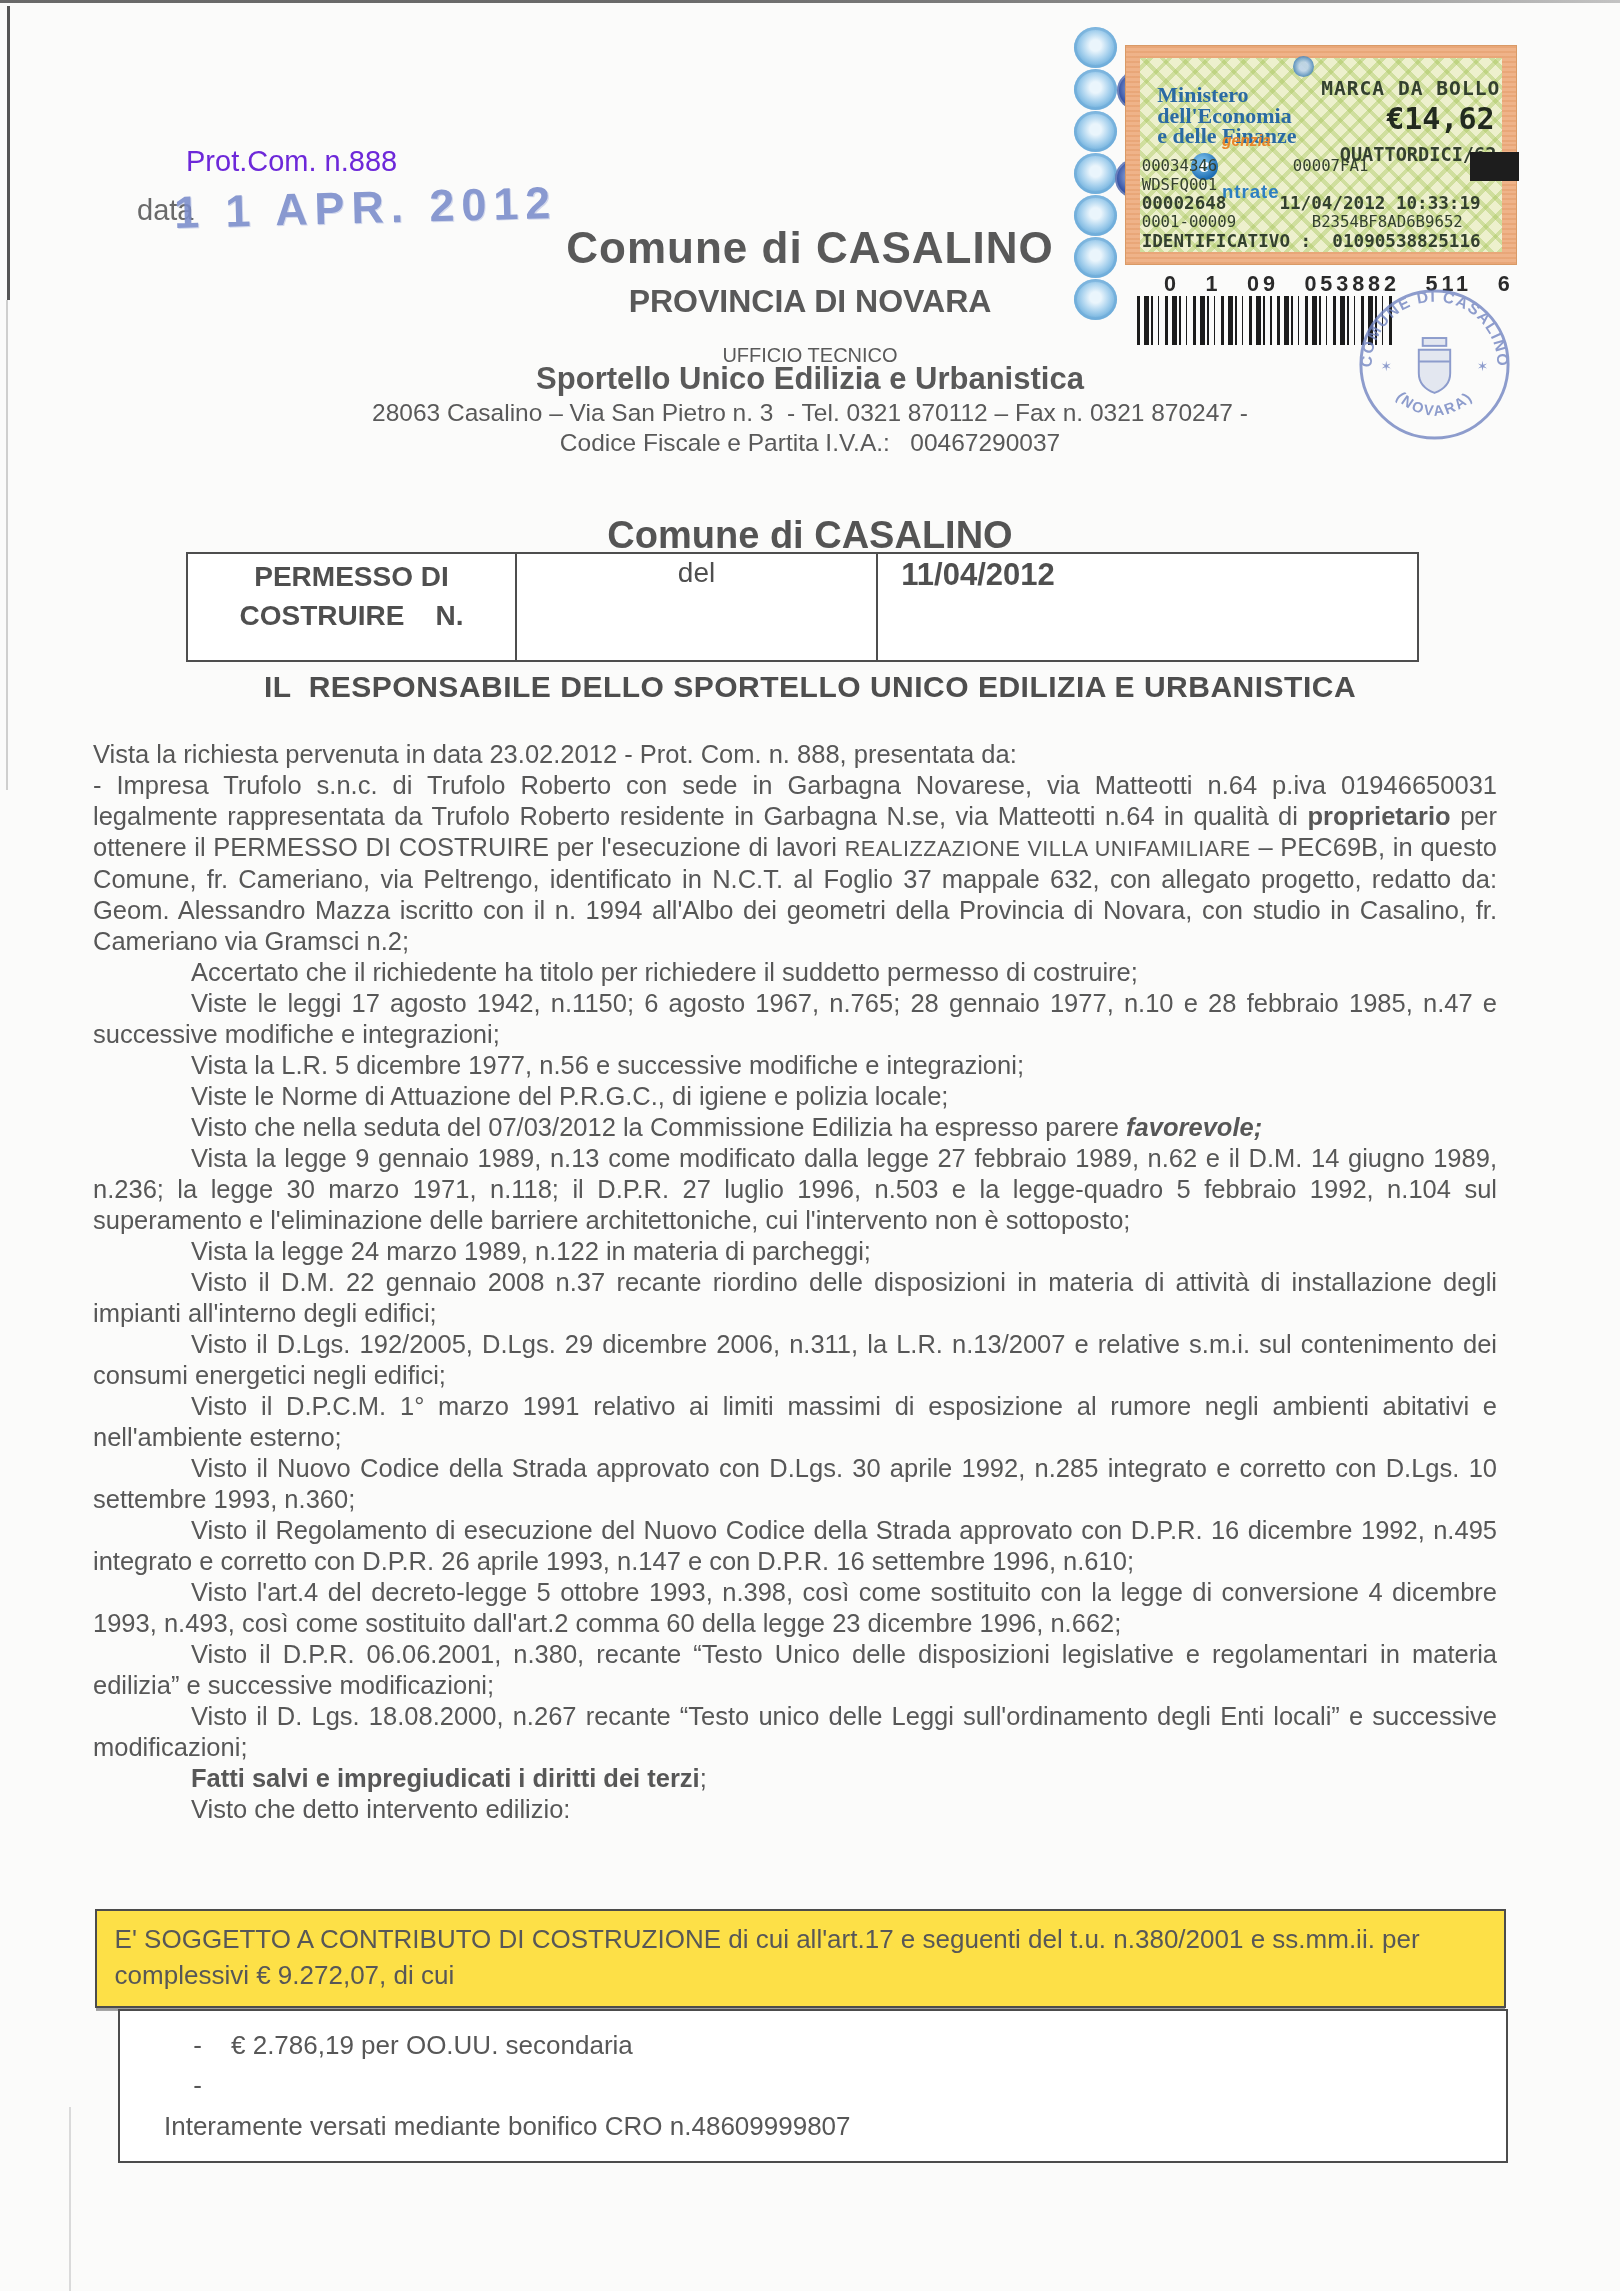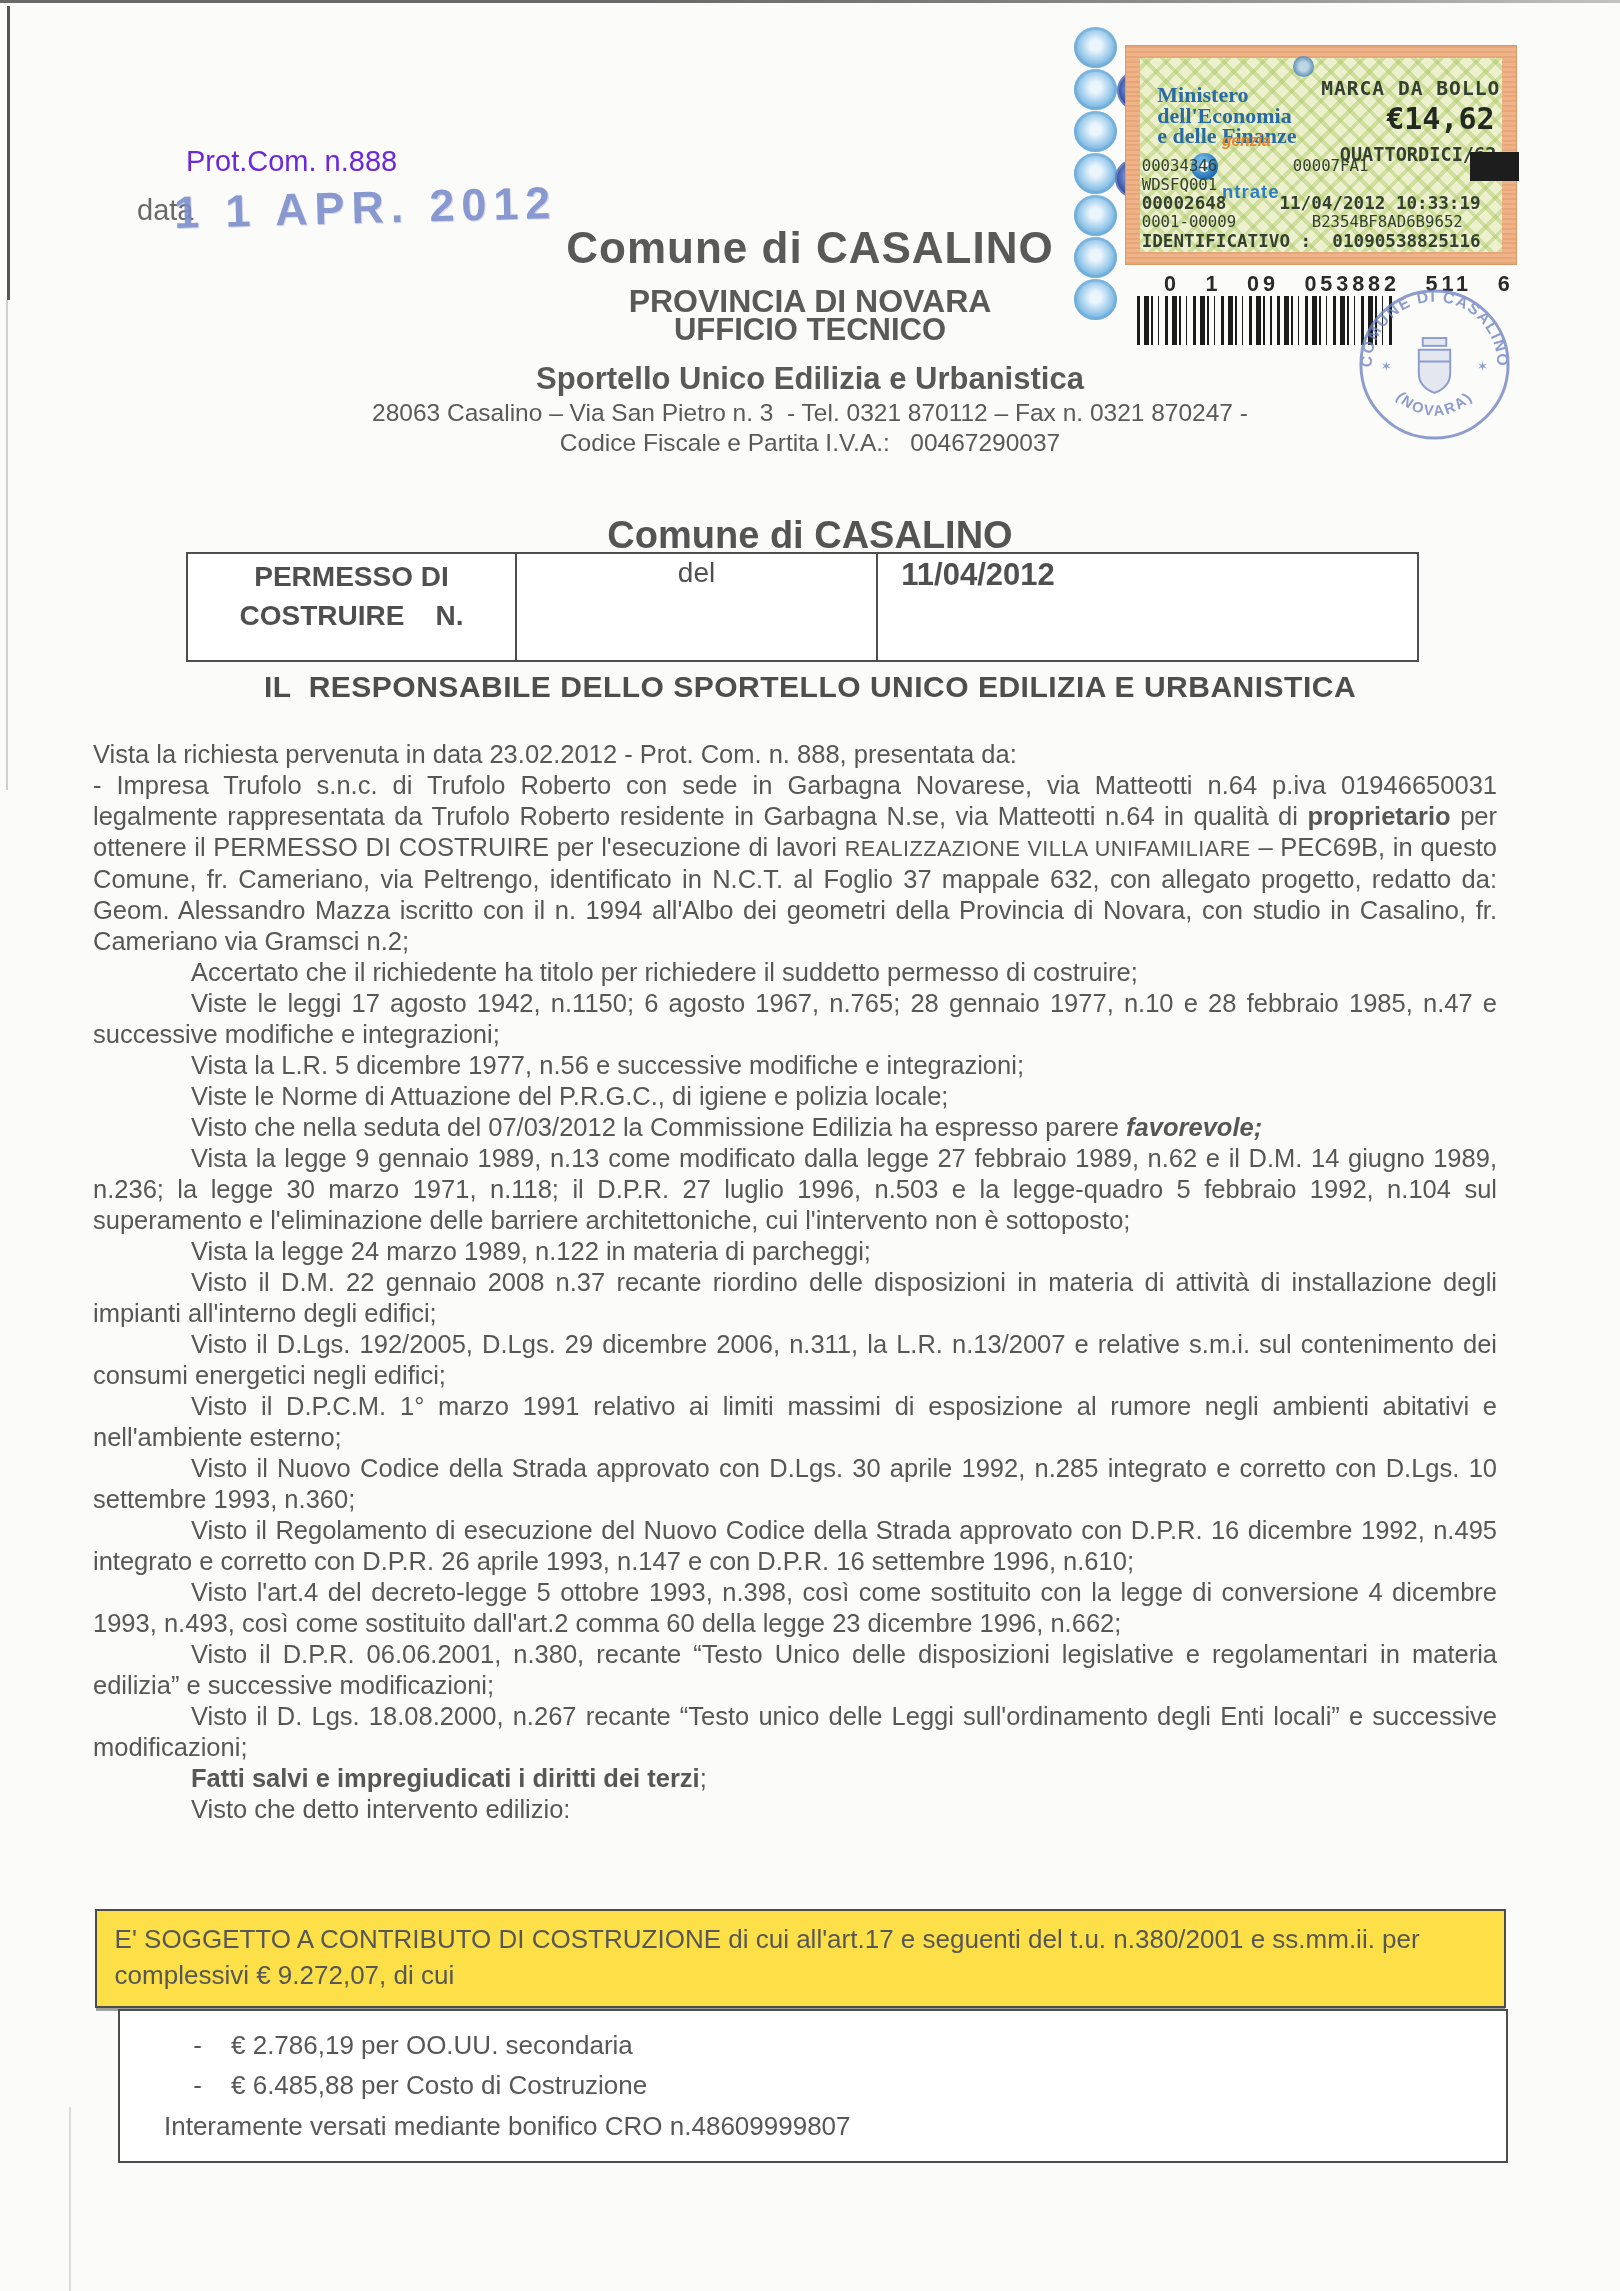--- a/index.html
+++ b/index.html
@@ -19,21 +19,21 @@
   .prot{left:145px;top:145px;font-size:29px;color:#6d28d9;margin-left:41px;}
   .data-label{left:137px;top:194px;font-size:29px;color:#6a6a6a;}
   .date-stamp{left:174px;top:182px;font-size:45px;font-weight:bold;color:#7a8ccb;
     letter-spacing:6.9px;transform:rotate(-1.5deg);opacity:.88;
     text-shadow:1px 1px 0 rgba(122,140,203,.35);}
 
   
   .hdr{left:0;width:1620px;text-align:center;color:#595959;}
   .h-comune{top:223px;font-size:44px;font-weight:bold;letter-spacing:1px;}
   .h-prov{top:283px;font-size:32px;font-weight:bold;}
-  .h-uff{top:312px;font-size:31px;font-weight:bold;}
+  .h-uff{top:344px;font-size:20px;font-weight:normal;}
   .h-sport{top:361px;font-size:31px;font-weight:bold;}
   .h-addr{top:399px;font-size:24.5px;}
   .h-fisc{top:429px;font-size:24.5px;}
 
   
   .strip{left:1074px;top:27.4px;width:49px;display:flex;flex-direction:column;gap:1px;}
   .strip .em{width:43px;height:41px;border-radius:50%;
     background:radial-gradient(circle at 50% 45%, #eaf5fc 18%, #a9d2ee 45%, #6fb0dd 70%, #cfe6f5 78%);
     box-shadow:inset 0 0 0 2.9px rgba(110,170,215,.55);}
   .em-dark{width:39px;height:39px;border-radius:50%;position:absolute;
@@ -234,17 +234,16 @@
 
 <div class="abs box1">E' SOGGETTO A CONTRIBUTO DI COSTRUZIONE di cui all'art.17 e seguenti del t.u. n.380/2001 e ss.mm.ii.  per complessivi € 9.272,07, di cui</div>
 
 <div class="abs box2" id="box2">
   <div class="row">
       <span class="dash">-</span>
       <span>€ 2.786,19 per OO.UU. secondaria</span>
     </div>
     <div class="row">
       <span class="dash">-</span>
-      <span>€ 6.485,88 per Costo di Costruzione</span>
     </div>
     <div class="ftr">Interamente versati mediante bonifico CRO n.48609999807</div>
 </div>
 
 
 </body></html>

